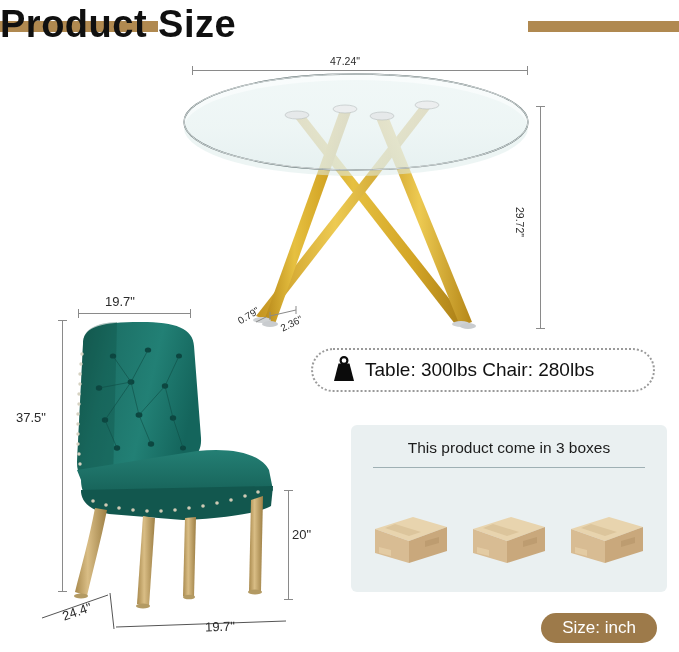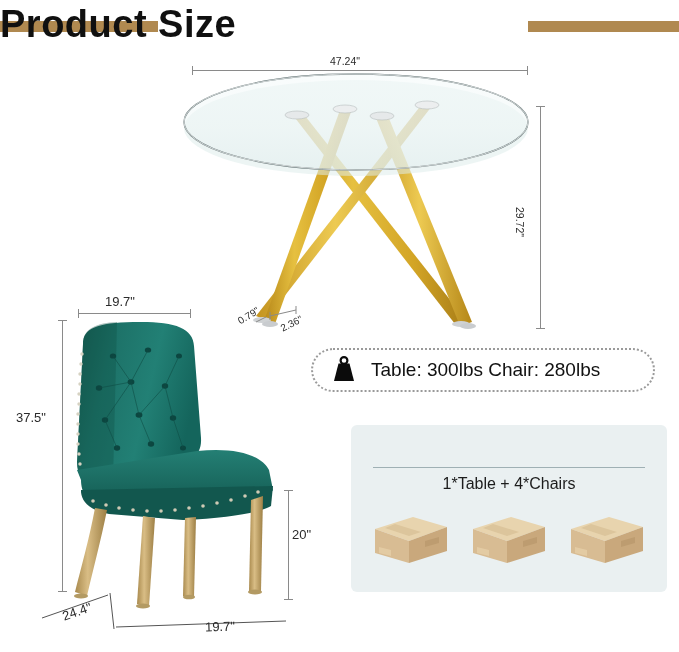--- a/index.html
+++ b/index.html
@@ -91,21 +91,21 @@
     position: absolute;
     left: 311px;
     top: 348px;
     width: 344px;
     height: 44px;
     border: 2px dotted #9a9a9a;
     border-radius: 24px;
     background: #ffffff;
     display: flex;
     align-items: center;
-    gap: 12px;
+    gap: 6px;
     padding-left: 16px;
     box-sizing: border-box;
   }
   .capacity-text {
     font-size: 19px;
     color: #111;
     white-space: nowrap;
   }
 
   
@@ -370,22 +370,22 @@
 
   <div class="capacity-pill">
     <svg width="30" height="30" viewBox="0 0 30 30">
       <circle cx="15" cy="5.5" r="3.4" fill="none" stroke="#0b0b0b" stroke-width="2.2"></circle>
       <path d="M9.5,8.5 L20.5,8.5 L25,26 L5,26 Z" fill="#0b0b0b"></path>
     </svg>
     <span class="capacity-text">Table: 300lbs  Chair: 280lbs</span>
   </div>
 
   <div class="boxes-panel">
+    <div class="boxes-title">This product come in  3 boxes</div>
     <div class="boxes-divider"></div>
-    <div class="boxes-sub">1*Table + 4*Chairs</div>
 
     <div class="boxes-row">
       <svg width="84" height="56" viewBox="0 0 84 56">
         <polygon points="6,18 44,6 78,16 40,30" fill="#e8d4ae"></polygon>
         <polygon points="6,18 40,30 40,52 6,42" fill="#d8bc93"></polygon>
         <polygon points="40,30 78,16 78,40 40,52" fill="#c9a87c"></polygon>
         <polygon points="26,13 52,21 40,25 16,17" fill="#dcc59c"></polygon>
         <path d="M10,36 L22,39 L22,45 L10,42 Z" fill="#e3cba3"></path>
         <path d="M56,30 L70,26 L70,32 L56,36 Z" fill="#bd9c70"></path>
       </svg>
@@ -401,14 +401,15 @@
         <polygon points="6,18 44,6 78,16 40,30" fill="#e8d4ae"></polygon>
         <polygon points="6,18 40,30 40,52 6,42" fill="#d8bc93"></polygon>
         <polygon points="40,30 78,16 78,40 40,52" fill="#c9a87c"></polygon>
         <polygon points="26,13 52,21 40,25 16,17" fill="#dcc59c"></polygon>
         <path d="M10,36 L22,39 L22,45 L10,42 Z" fill="#e3cba3"></path>
         <path d="M56,30 L70,26 L70,32 L56,36 Z" fill="#bd9c70"></path>
       </svg>
     </div>
   </div>
 
+  <div class="size-badge">Size: inch</div>
 
 </div>
 
 </body></html>

